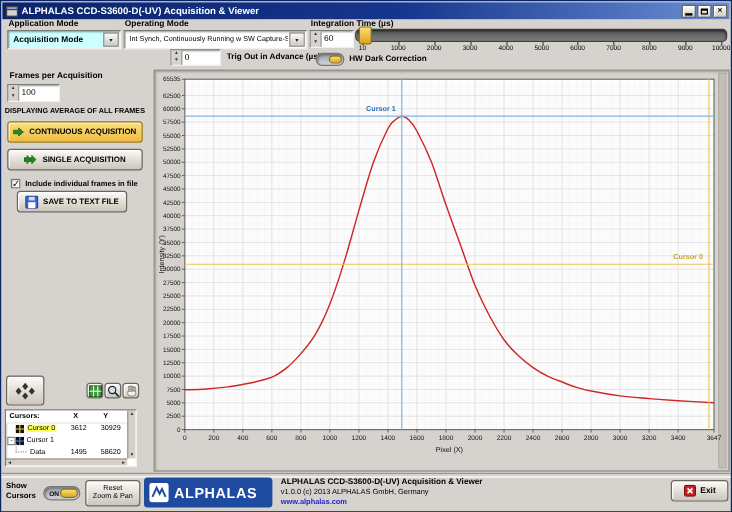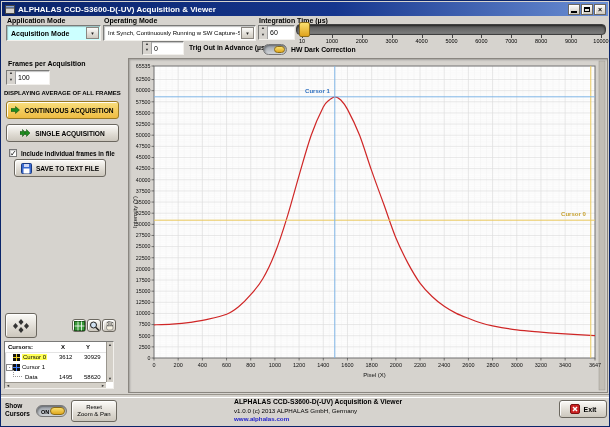--- a/index.html
+++ b/index.html
@@ -589,20 +589,27 @@
         <line x1="25" x2="466" y1="161.1916838330663" y2="161.1916838330663" stroke="#e9c95e" stroke-width="1"></line>
         <line y1="7" y2="299" x1="461.767754318618" x2="461.767754318618" stroke="#e9c95e" stroke-width="1"></line>
         <text x="456.767754318618" y="157.1916838330663" text-anchor="end" font-size="6" font-weight="bold" fill="#c7a231">Cursor 0</text>
         <line x1="25" x2="466" y1="37.81071183337144" y2="37.81071183337144" stroke="#7fb5e6" stroke-width="1"></line>
         <line y1="7" y2="299" x1="205.77735124760076" x2="205.77735124760076" stroke="#7fb5e6" stroke-width="1"></line>
         <text x="200.77735124760076" y="33.81071183337144" text-anchor="end" font-size="6" font-weight="bold" fill="#2d6fc0">Cursor 1</text>
       </svg>
   </div>
 
   <div class="footer-sep"></div>
+  <div class="logo">
+    <svg width="17" height="17">
+      <rect x="0.5" y="0.5" width="16" height="16" rx="2" fill="#fff"></rect>
+      <path d="M3 12 L6.5 4.5 L9 9.5 L11 5.5 L14 12" fill="none" stroke="#1e4ba0" stroke-width="1.6"></path>
+    </svg>
+    <span class="logo-text">ALPHALAS</span>
+  </div>
   <div class="f-line1">ALPHALAS CCD-S3600-D(-UV) Acquisition &amp; Viewer</div>
   <div class="f-line2">v1.0.0  (c) 2013 ALPHALAS GmbH, Germany</div>
   <div class="f-line3">www.alphalas.com</div>
 
   <div class="btn3d" style="left:558px;top:399px;width:48px;height:18px;font-size:7px;gap:4px;">
     <svg width="10" height="10">
       <rect x="0.5" y="0.5" width="9" height="9" rx="1.5" fill="#cc2222" stroke="#7a1010"></rect>
       <line x1="3" y1="3" x2="7" y2="7" stroke="#fff" stroke-width="1.4"></line>
       <line x1="7" y1="3" x2="3" y2="7" stroke="#fff" stroke-width="1.4"></line>
     </svg>

